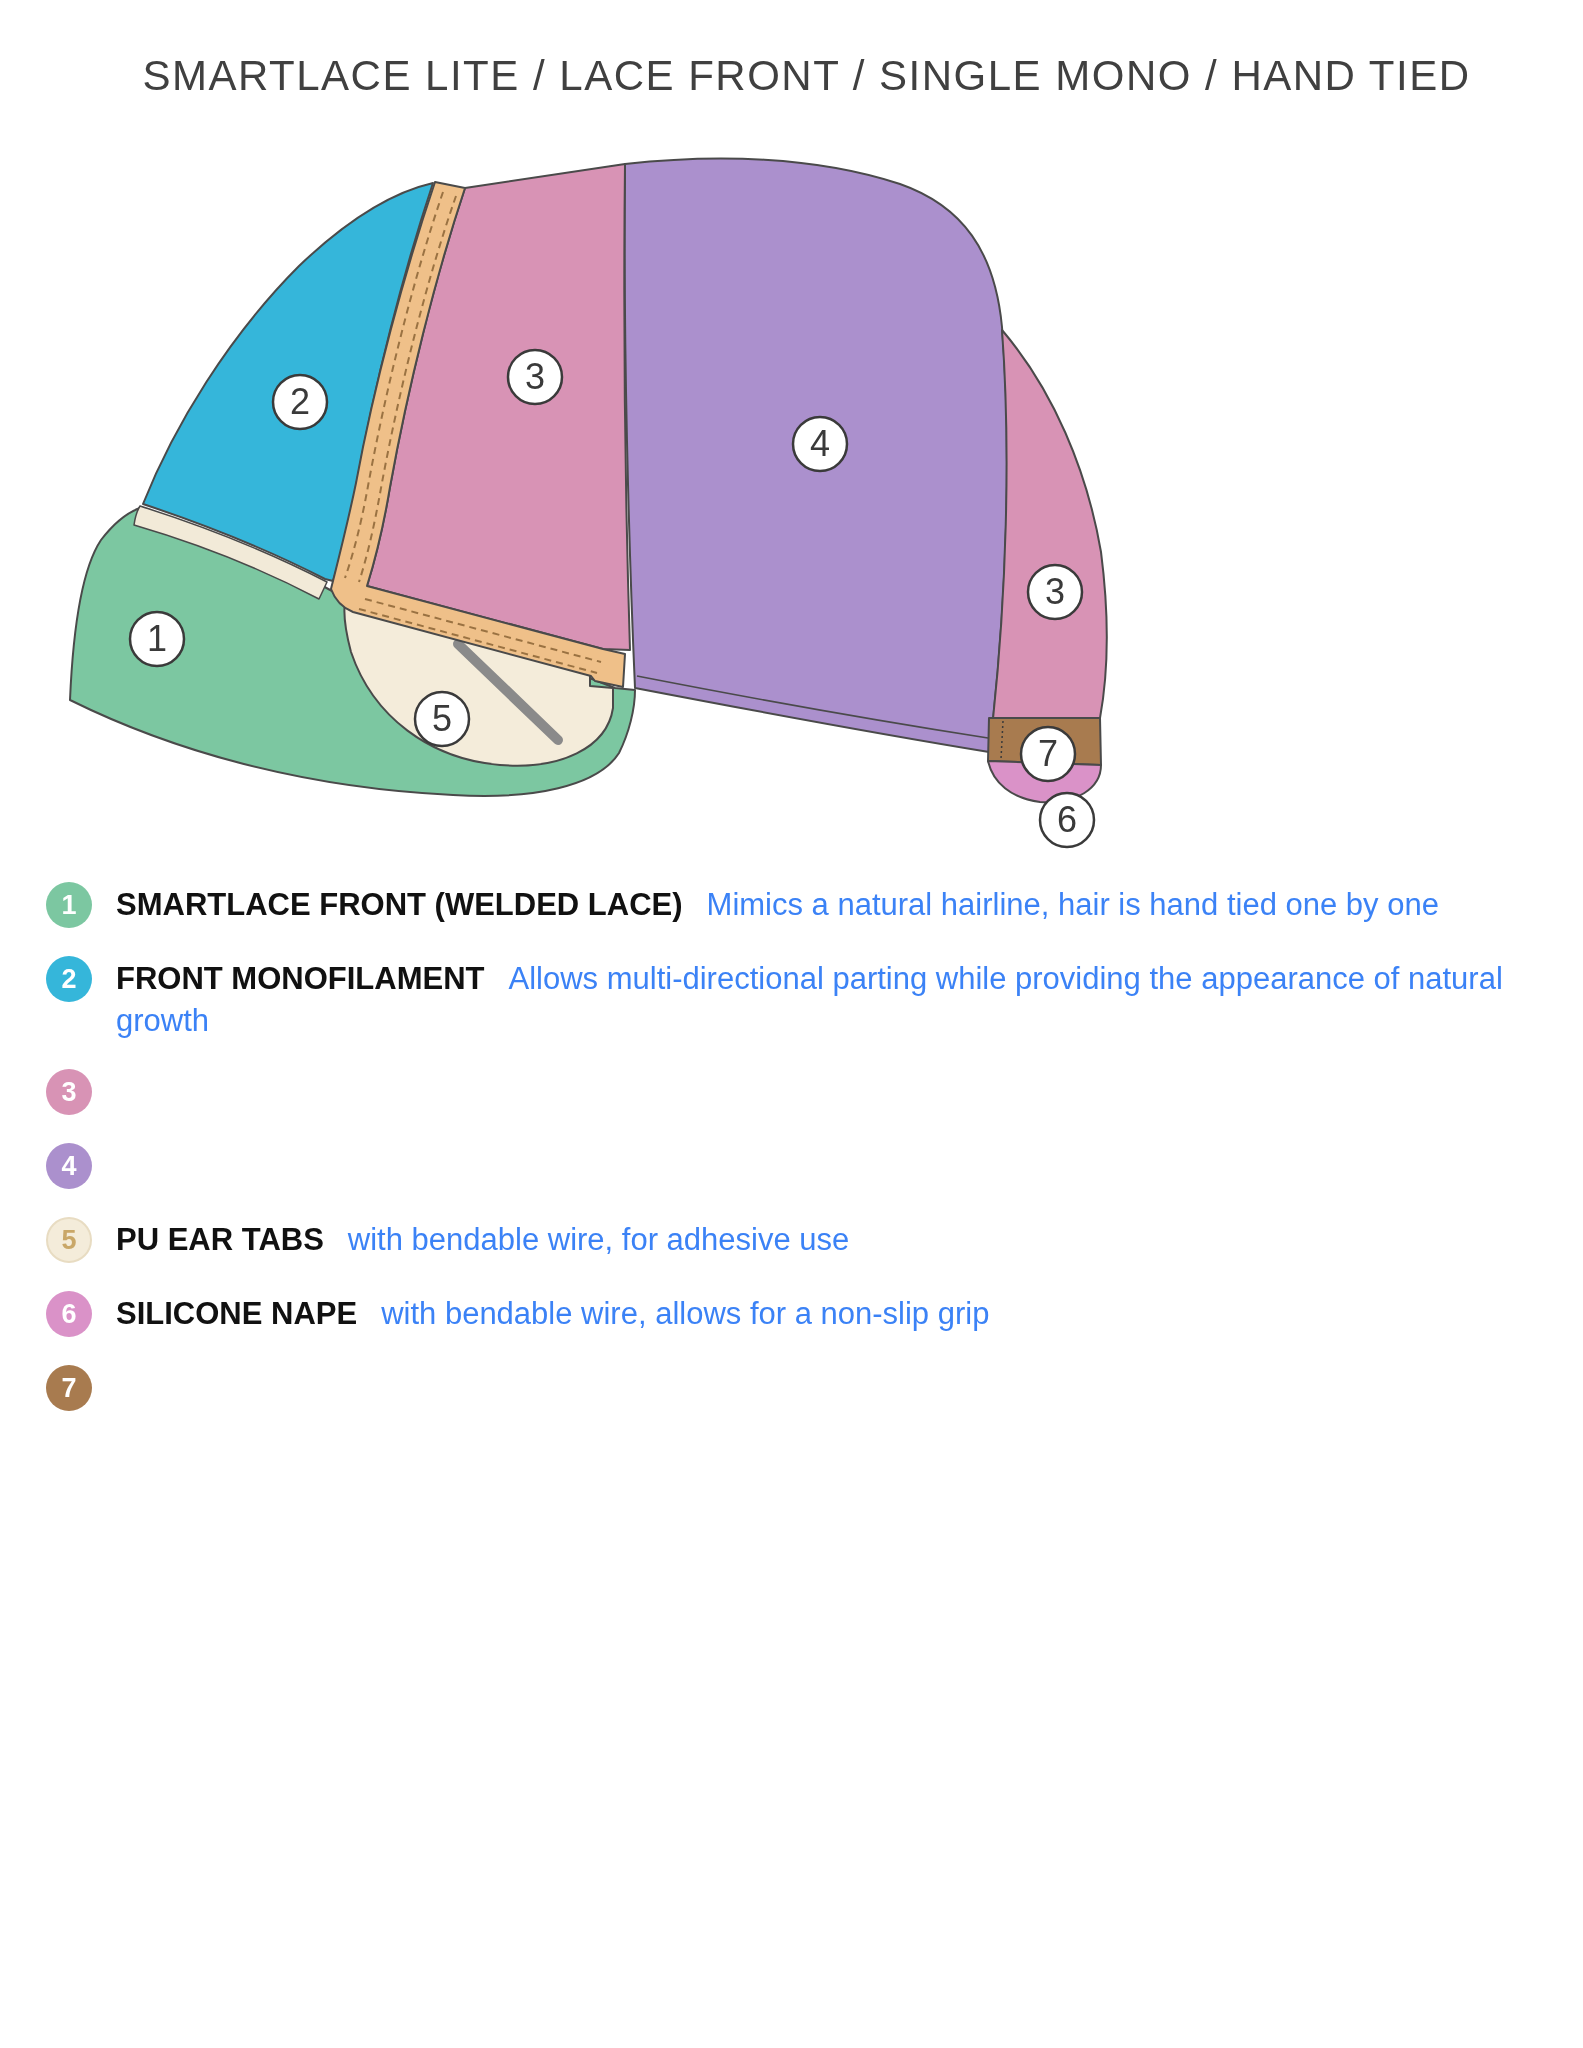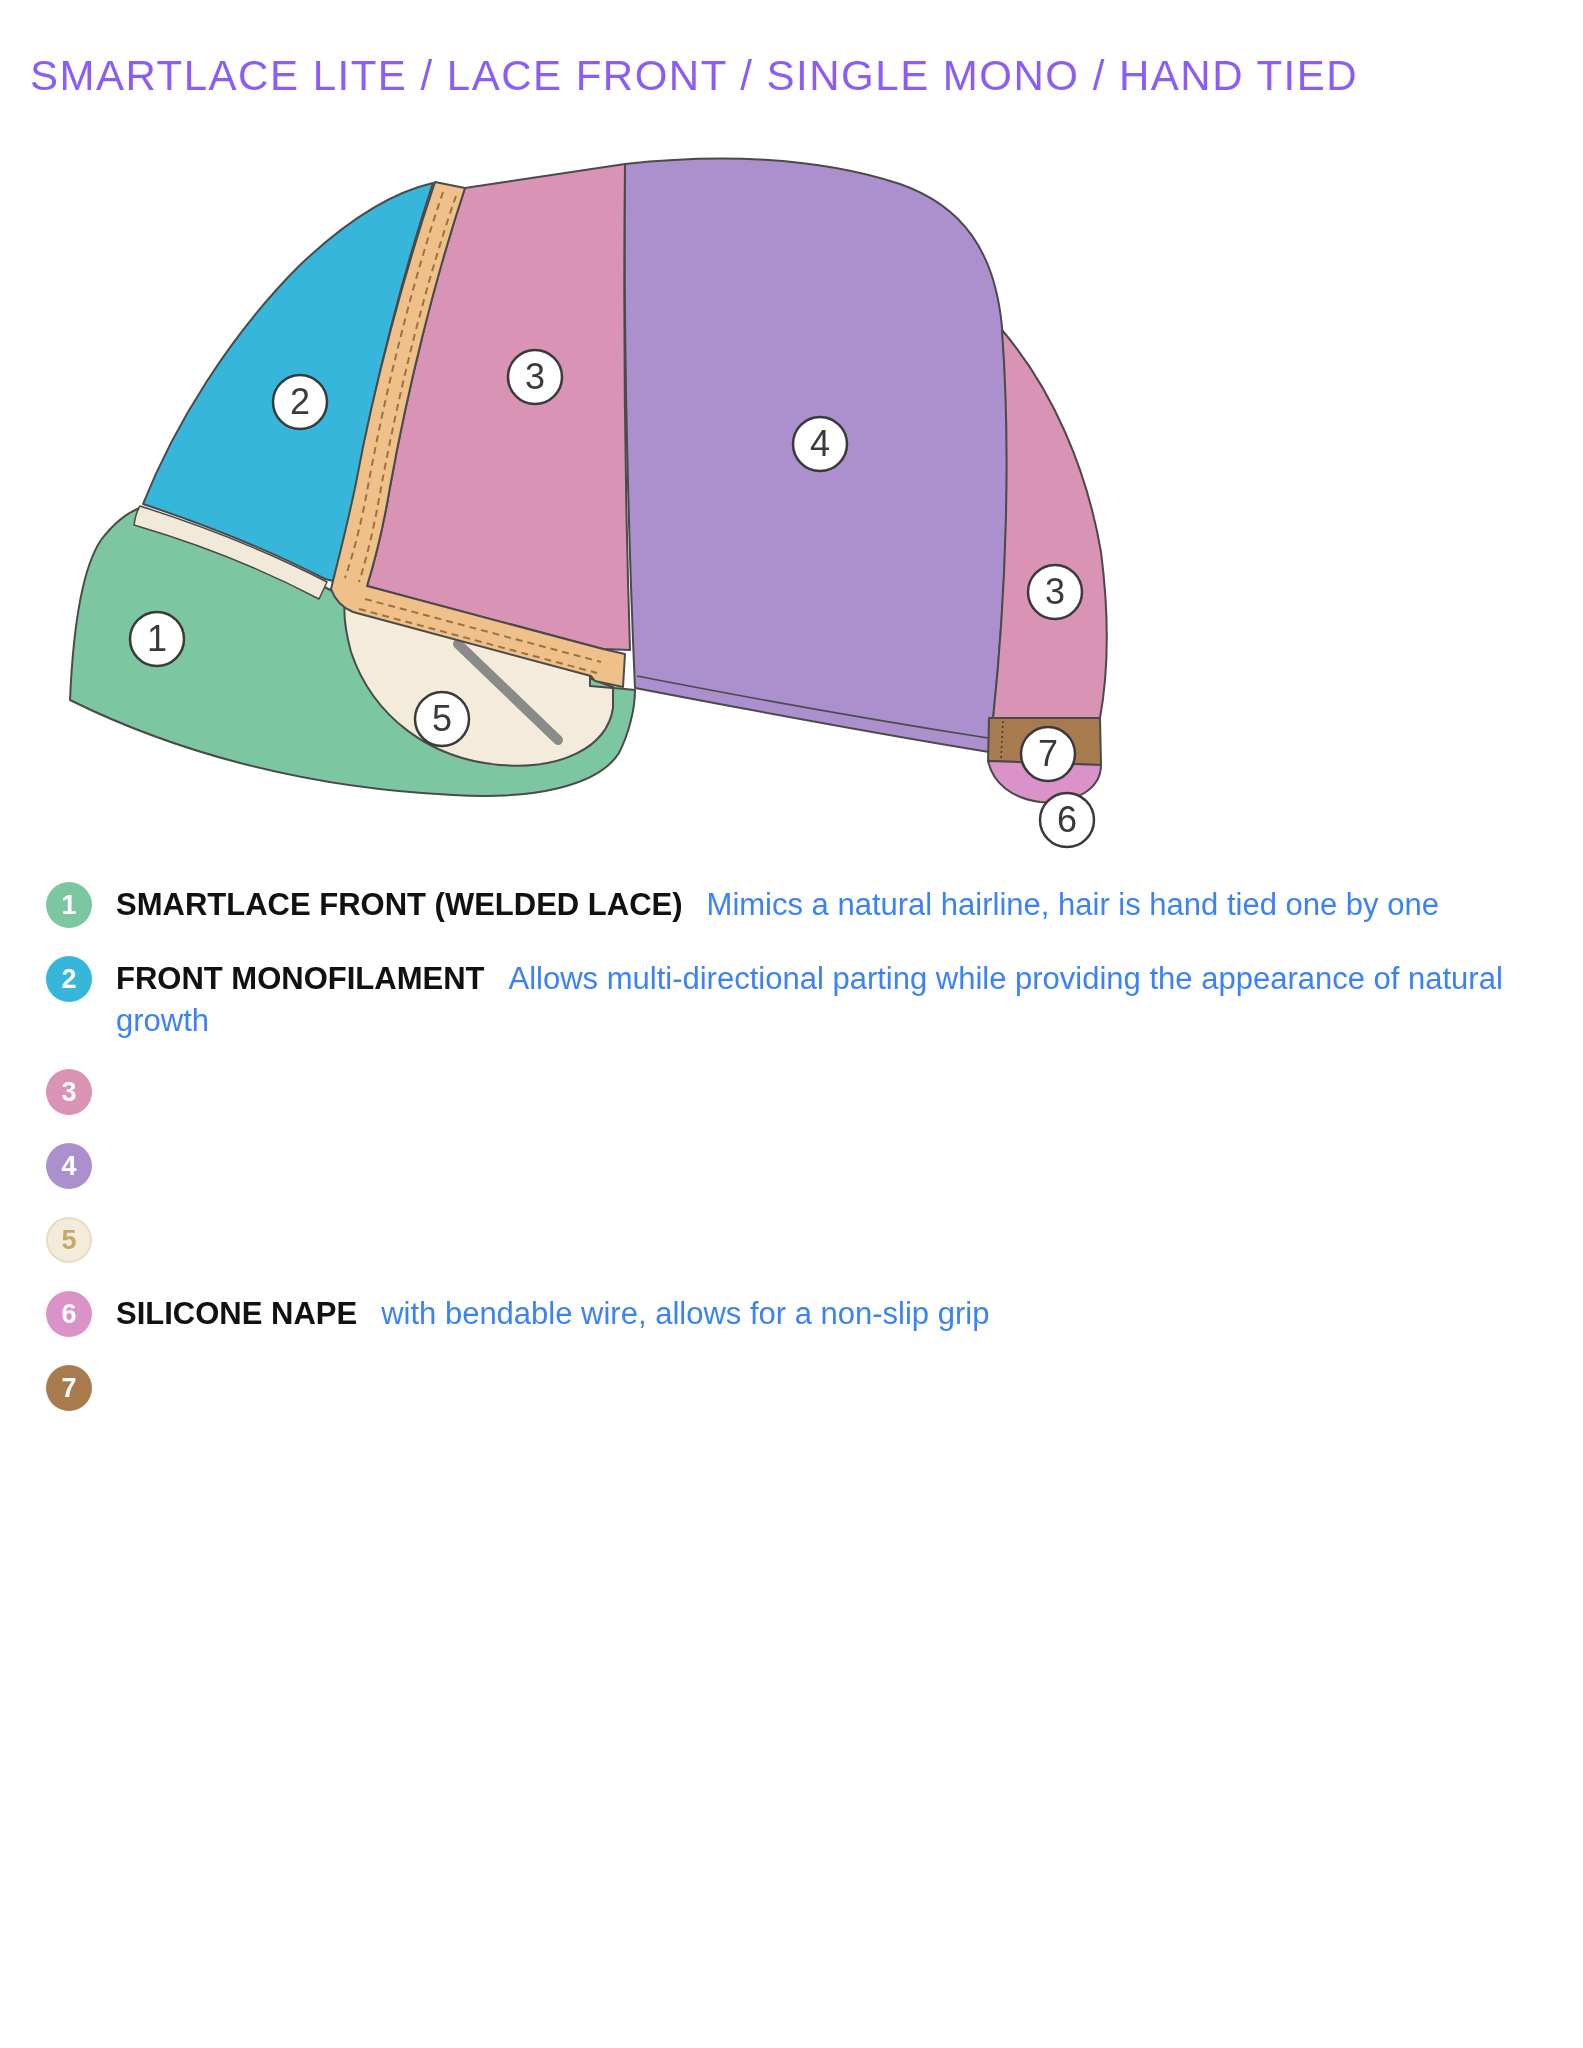--- a/index.html
+++ b/index.html
@@ -7,23 +7,24 @@
     width:1583px; height:2048px;
     background:#ffffff;
     font-family:"Liberation Sans", sans-serif;
     color:#3a3a3a;
     overflow:hidden;
   }
   .page-title {
     font-size:42px;
     font-weight:400;
     letter-spacing:1.5px;
-    color:#8b5cf6;
+    color:#404040;
     margin:52px 0 0 30px;
     white-space:nowrap;
+    text-align:center;
   }
   .diagram-wrap { margin:52px 0 0 55px; }
   svg { display:block; }
   text.callout-num {
     font-size:36px;
     fill:#3a3a3a;
     font-family:"Liberation Sans", sans-serif;
   }
   .legend { margin:28px 46px 0 46px; }
   .legend-row { display:flex; align-items:flex-start; margin-bottom:26px; }
@@ -137,20 +138,23 @@
   <div class="legend-row">
     <div class="badge" style="background-color: rgb(216, 147, 181);">3</div>
   </div>
 
   <div class="legend-row">
     <div class="badge" style="background-color: rgb(171, 144, 205);">4</div>
   </div>
 
   <div class="legend-row">
     <div class="badge badge-light" style="background-color: rgb(244, 236, 218);">5</div>
+    <p class="legend-text">
+      <span class="lbl">PU EAR TABS</span><span class="desc">with bendable wire, for adhesive use</span>
+    </p>
   </div>
 
   <div class="legend-row">
     <div class="badge" style="background-color: rgb(218, 146, 200);">6</div>
     <p class="legend-text">
       <span class="lbl">SILICONE NAPE</span><span class="desc">with bendable wire, allows for a non-slip grip</span>
     </p>
   </div>
 
   <div class="legend-row">

